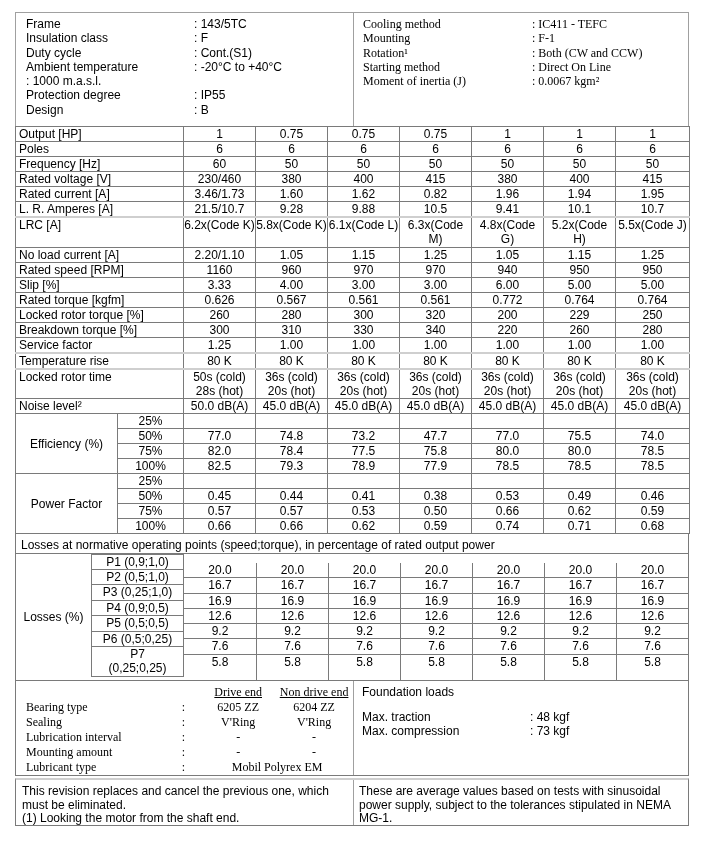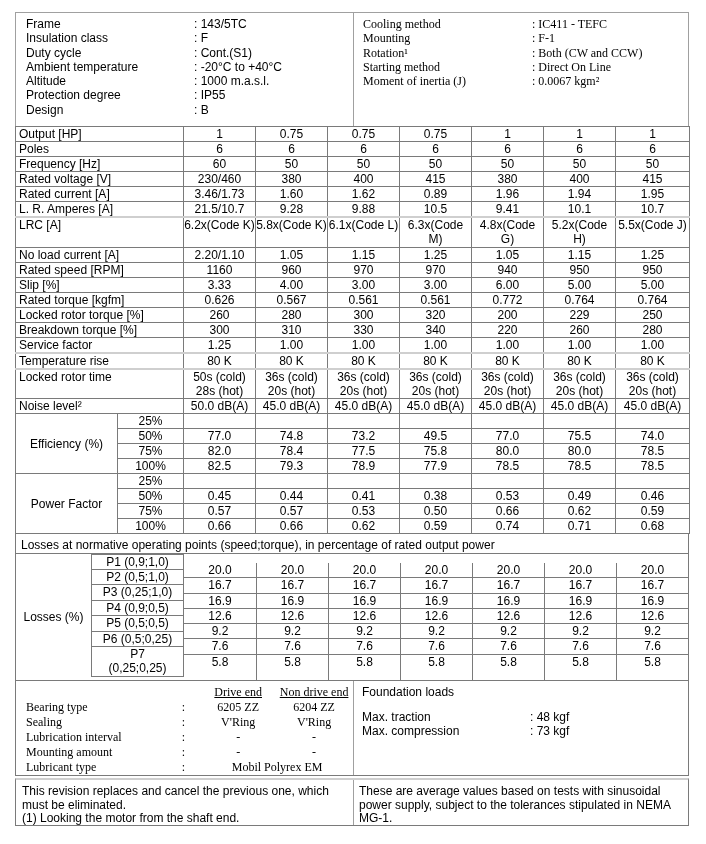--- a/index.html
+++ b/index.html
@@ -64,21 +64,20 @@
         </div>
       <div class="kv">
           <span class="k">Duty cycle</span>
           <span>: Cont.(S1)</span>
         </div>
       <div class="kv">
           <span class="k">Ambient temperature</span>
           <span>: -20°C to +40°C</span>
         </div>
       <div class="kv">
-          <span class="k">Altitude</span>
           <span>: 1000 m.a.s.l.</span>
         </div>
       <div class="kv">
           <span class="k">Protection degree</span>
           <span>: IP55</span>
         </div>
       <div class="kv">
           <span class="k">Design</span>
           <span>: B</span>
         </div>
@@ -158,21 +157,21 @@
           <td style="white-space: pre-line;">415</td>
           <td style="white-space: pre-line;">380</td>
           <td style="white-space: pre-line;">400</td>
           <td style="white-space: pre-line;">415</td>
         </tr>
         <tr>
           <td colspan="2" class="lbl">Rated current [A]</td>
           <td style="white-space: pre-line;">3.46/1.73</td>
           <td style="white-space: pre-line;">1.60</td>
           <td style="white-space: pre-line;">1.62</td>
-          <td style="white-space: pre-line;">0.89</td>
+          <td style="white-space: pre-line;">0.82</td>
           <td style="white-space: pre-line;">1.96</td>
           <td style="white-space: pre-line;">1.94</td>
           <td style="white-space: pre-line;">1.95</td>
         </tr>
         <tr>
           <td colspan="2" class="lbl">L. R. Amperes [A]</td>
           <td style="white-space: pre-line;">21.5/10.7</td>
           <td style="white-space: pre-line;">9.28</td>
           <td style="white-space: pre-line;">9.88</td>
           <td style="white-space: pre-line;">10.5</td>
@@ -308,21 +307,21 @@
           <td></td>
           <td></td>
           <td></td>
           <td></td>
         </tr>
         <tr>
           <td class="pct">50%</td>
           <td>77.0</td>
           <td>74.8</td>
           <td>73.2</td>
-          <td>49.5</td>
+          <td>47.7</td>
           <td>77.0</td>
           <td>75.5</td>
           <td>74.0</td>
         </tr>
         <tr>
           <td class="pct">75%</td>
           <td>82.0</td>
           <td>78.4</td>
           <td>77.5</td>
           <td>75.8</td>

